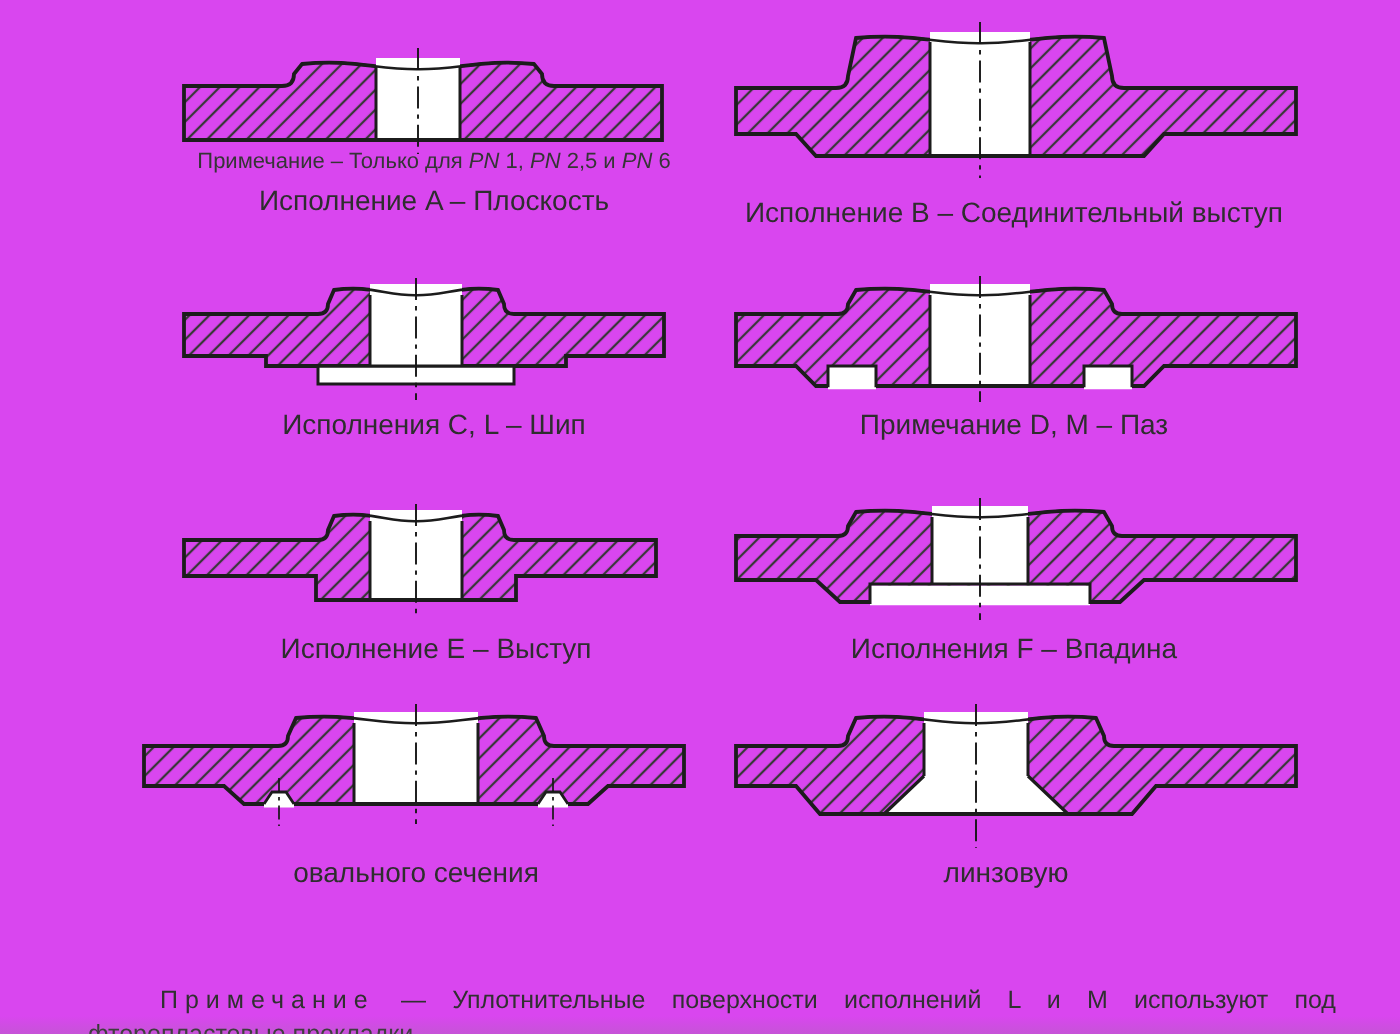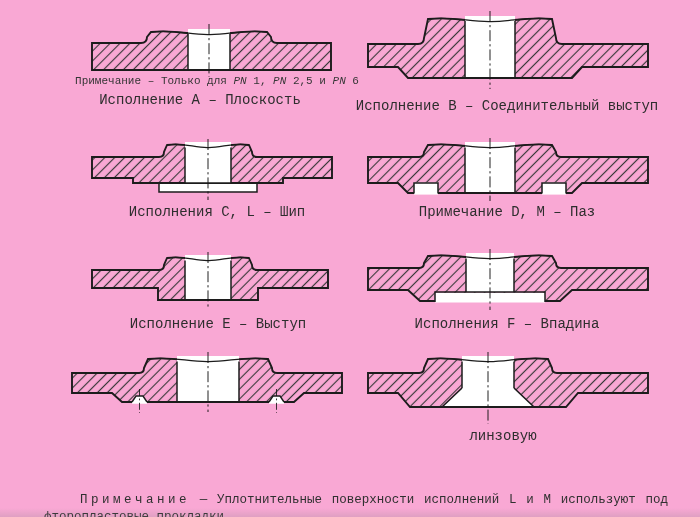--- a/index.html
+++ b/index.html
@@ -1,18 +1,18 @@
 <!DOCTYPE html>
 <html><head>
 <meta charset="utf-8">
 <style>
   html,body{margin:0;padding:0;}
   body{width:700px;height:517px;background:#ffffff;position:relative;overflow:hidden;
        font-family:"Liberation Sans", sans-serif;}
-  .page{position:absolute;inset:0;background:#f9a8d4;font-family:Liberation Mono, monospace;}
+  .page{position:absolute;inset:0;background:#d946ef;}
   svg.drawings{position:absolute;left:0;top:0;}
   .cap{position:absolute;transform:translateX(-50%);white-space:nowrap;
        font-size:14px;color:#2e2e2e;text-align:center;line-height:18px;}
   .note-a{position:absolute;transform:translateX(-50%);white-space:nowrap;
        font-size:11px;color:#353535;}
   .note-a .pn{font-style:italic;}
   .footnote{position:absolute;left:30px;top:478px;width:624px;margin:14px;
        font-size:12.5px;color:#303030;line-height:17px;text-align:justify;
        text-indent:36px;}
   .footnote .label{letter-spacing:3.5px;}
@@ -105,28 +105,29 @@
         <path d="M410,407 L566,407" fill="none" stroke="#1c1c1c" stroke-width="1.9"></path>
         <path d="M462,388 L442,407 M514,388 L534,407" fill="none" stroke="#1c1c1c" stroke-width="1.6"></path>
         <path d="M462,361.5 V388 M514,361.5 V388" fill="none" stroke="#1c1c1c" stroke-width="1.5"></path>
         <path d="M428,359 C454.4,356.4 466.4,361.8 488,361.6 C509.6,361.8 521.6,356.4 548,359" fill="none" stroke="#1c1c1c" stroke-width="1.3"></path>
         <path d="M488,352 V424" stroke="#161616" stroke-width="0.95" stroke-dasharray="11 3 2.2 3" fill="none"></path>
       </g>
   </svg>
 
   <div class="note-a" style="left:217px;top:75px" id="note-a"><span>Примечание – Только для </span><span class="pn">PN</span><span> 1, </span><span class="pn">PN</span><span> 2,5 и </span><span class="pn">PN</span><span> 6</span></div>
 
-  <div class="cap" style="left:200px;top:91px">Исполнение A – Плоскость</div>
+  <div class="cap" style="left:217px;top:91px">Исполнение A – Плоскость</div>
   <div class="cap" style="left:507px;top:97px">Исполнение B – Соединительный выступ</div>
   <div class="cap" style="left:217px;top:203px">Исполнения C, L – Шип</div>
   <div class="cap" style="left:507px;top:203px">Примечание D, M – Паз</div>
   <div class="cap" style="left:218px;top:315px">Исполнение E – Выступ</div>
   <div class="cap" style="left:507px;top:315px">Исполнения F – Впадина</div>
 
   <div class="cap" style="left:208px;top:427px">
+    <div>овального сечения</div>
   </div>
   <div class="cap" style="left:503px;top:427px">
     <div>линзовую</div>
   </div>
 
   <p class="footnote"><span class="label">Примечание</span> <span>—</span> <span>Уплотнительные поверхности исполнений L и M используют под фторопластовые прокладки.</span></p>
 
   <div class="scan-shadow"></div>
 </div>
 

